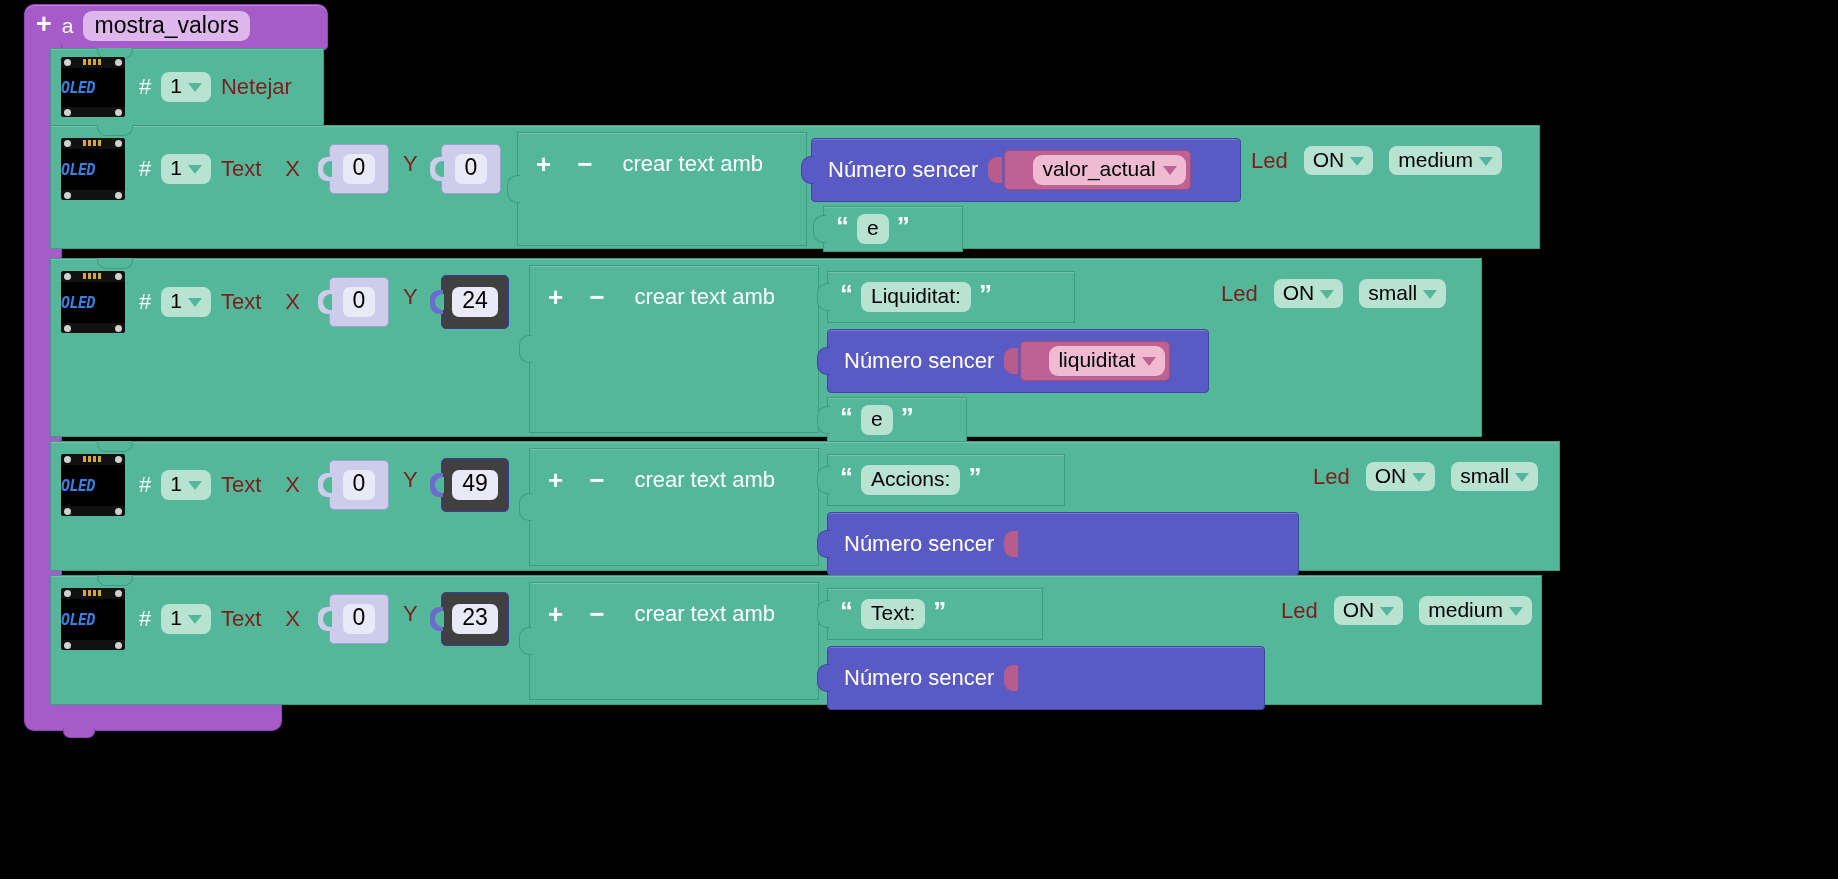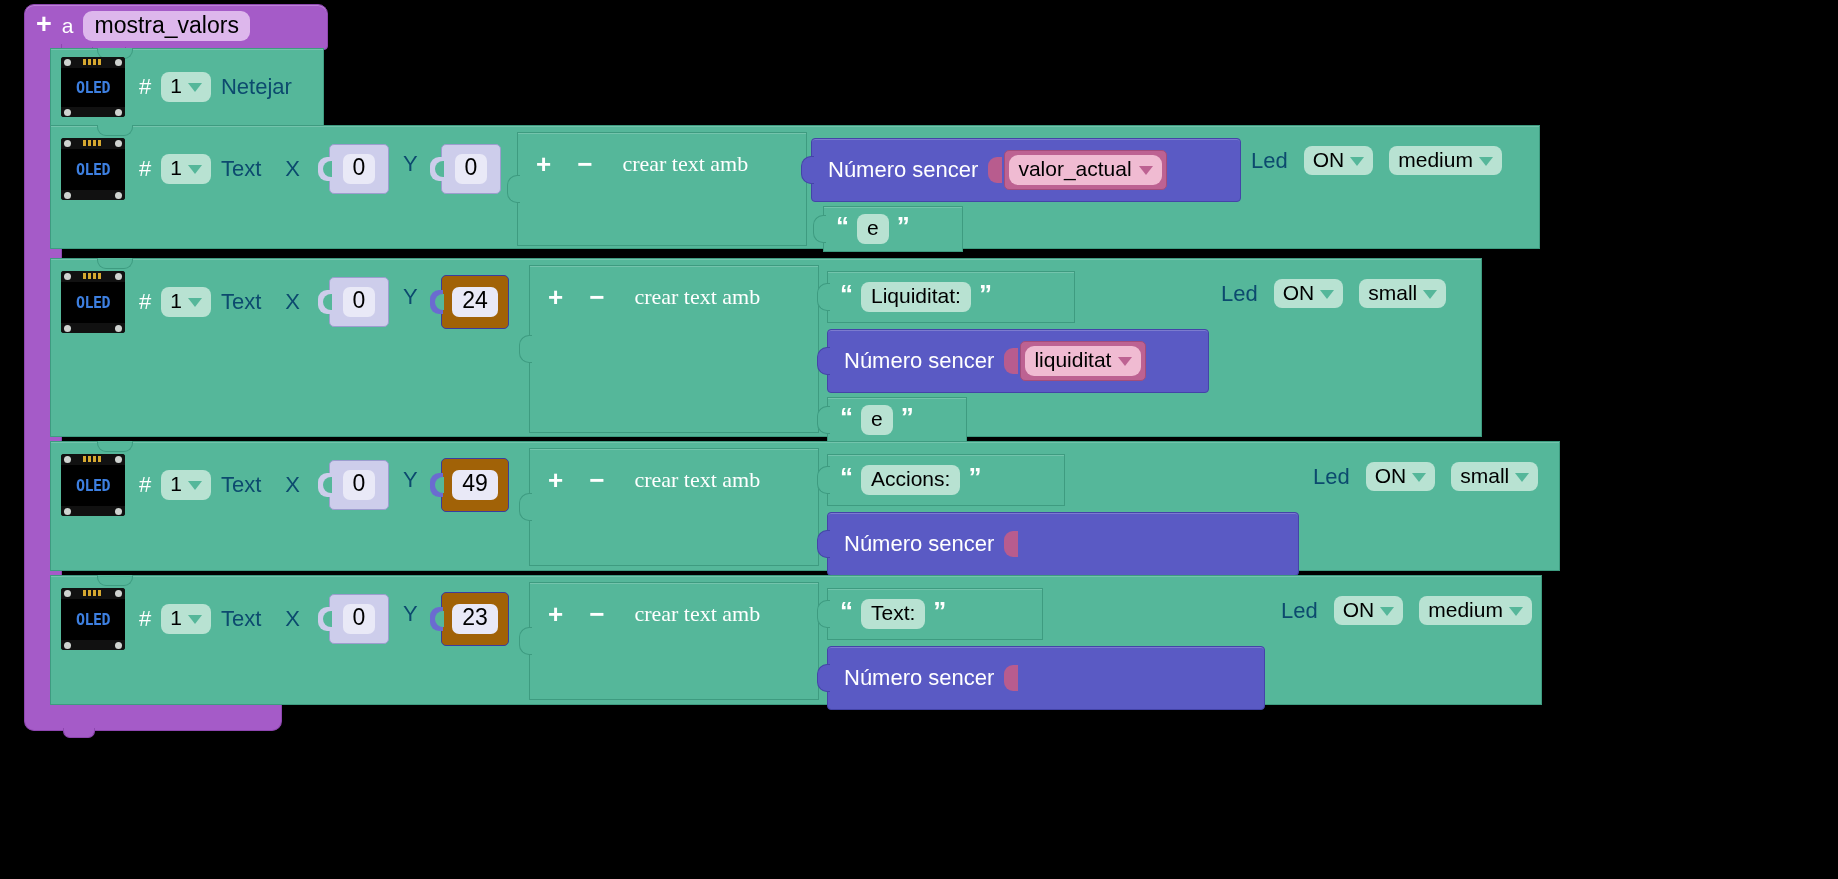--- a/index.html
+++ b/index.html
@@ -77,53 +77,53 @@
     content:"";position:absolute;top:2px;width:7px;height:7px;border-radius:50%;
     background:#cfd3d0;
   }
   .oled-img .bar-top:before{left:3px;}
   .oled-img .bar-top:after{right:3px;}
   .oled-pins{
     position:absolute;left:22px;top:2px;display:flex;gap:2px;
   }
   .oled-pins i{display:block;width:3px;height:6px;background:#d6a830;}
   .oled-img .screen{
-    flex:1;background:#000;display:flex;align-items:center;justify-content:center;
+    flex:1;background:#000;display:flex;align-items:center;font-style:italic;
   }
   .oled-img .screen span{
     color:#3d7fe0;font-family:"DejaVu Sans Mono",monospace;font-weight:bold;
     font-size:15px;letter-spacing:-.5px;
   }
   .oled-img .bar-bot{height:10px;background:#111;position:relative;}
   .oled-img .bar-bot:before,.oled-img .bar-bot:after{
     content:"";position:absolute;bottom:1px;width:7px;height:7px;border-radius:50%;
     background:#cfd3d0;
   }
   .oled-img .bar-bot:before{left:3px;}
   .oled-img .bar-bot:after{right:3px;}
 
-  .blk-label{color:#0c4a6e;font-size:22px;white-space:nowrap;}
+  .blk-label{color:#7f1d1d;font-size:22px;white-space:nowrap;}
   .hash{color:#fff;font-size:22px;}
 
   
   .dd{
     display:inline-flex;align-items:center;gap:6px;
     background:#b8e2d2;color:#000;border-radius:8px;
     padding:3px 9px 4px;font-size:21px;line-height:1.05;white-space:nowrap;
   }
   .dd .caret{
     width:0;height:0;border-left:7px solid transparent;border-right:7px solid transparent;
     border-top:9px solid #55b79a;margin-top:2px;
   }
   
   .numblk{
     position:absolute;background:#cdcdeb;border:1px solid #9d9dcf;
     border-radius:5px;display:flex;align-items:center;justify-content:center;
   }
-  .numblk.sel{background:#a16207;border-color:#3b3b9e;text-align:right;}
+  .numblk.sel{background:#404040;border-color:#3b3b9e;text-align:right;}
   .numblk .fld{
     background:#e9e9f7;color:#000;font-size:23px;border-radius:7px;
     padding:1px 10px 3px;line-height:1.1;
   }
   .plug-left{
     position:absolute;left:-12px;top:50%;transform:translateY(-50%);
     width:13px;height:24px;background:#cdcdeb;
     border-radius:9px 0 0 9px;
   }
   .plug-left.sel{background:#6b6bd0;}
@@ -134,21 +134,21 @@
 
   
   .joinblk{
     position:absolute;background:#55b79a;border:1px solid #3e9b80;
     box-shadow:inset 0 1px 0 rgba(255,255,255,.18);
   }
   .join-ops{
     position:absolute;display:flex;align-items:center;gap:26px;color:#fff;
   }
   .op-plus,.op-minus{font-size:26px;font-weight:bold;line-height:1;}
-  .join-text{color:#fff;font-size:22px;font-family:Liberation Serif, serif;}
+  .join-text{color:#fff;font-size:22px;}
 
   
   .intblk{
     position:absolute;background:#5a5ac4;border:1px solid #4444a8;
     border-radius:4px;display:flex;align-items:center;
     box-shadow:inset 0 1px 0 rgba(255,255,255,.2);
   }
   .intblk .lbl{color:#fff;font-size:22px;padding-left:16px;white-space:nowrap;}
   .intblk .plugin{
     position:relative;width:14px;height:26px;margin:0 2px 0 10px;
@@ -156,20 +156,21 @@
   }
   
   .varblk{
     background:#bd6292;border:1px solid #a34d7b;border-radius:5px;
     padding:4px;display:flex;align-items:center;
   }
   .var-field{
     background:#f0bbd2;color:#000;font-size:21px;border-radius:9px;
     padding:2px 9px 4px;display:flex;align-items:center;gap:7px;line-height:1.1;
     white-space:nowrap;
+    margin-left:24px;
   }
   .var-field .caret{
     width:0;height:0;border-left:7px solid transparent;border-right:7px solid transparent;
     border-top:9px solid #bd6292;margin-top:2px;
   }
 
   
   .strblk{
     position:absolute;background:#55b79a;border:1px solid #3e9b80;
     display:flex;align-items:center;gap:8px;padding:0 12px;

